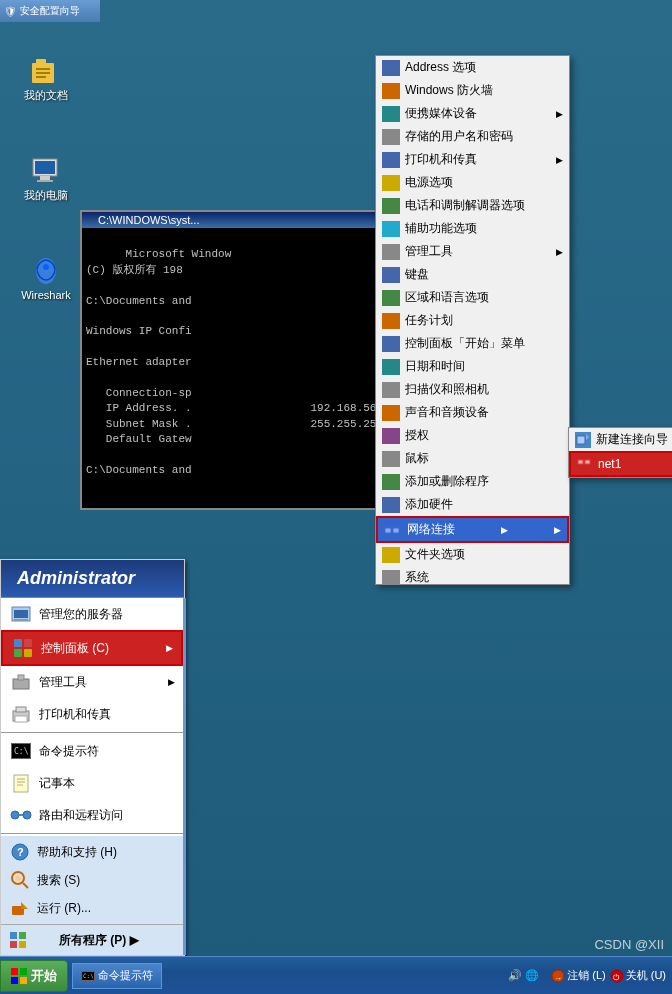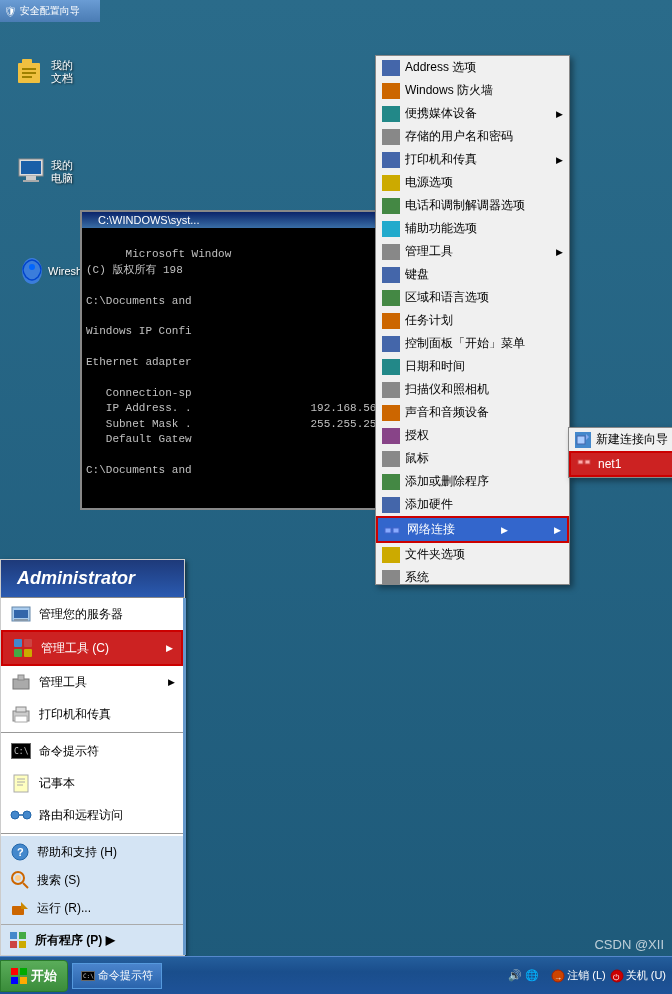--- a/index.html
+++ b/index.html
@@ -18,26 +18,26 @@
       width: 672px;
       height: 994px;
       background: linear-gradient(180deg, #2a6b8a 0%, #1e5a7a 100%);
       position: relative;
     }
 
     
     .desktop-icon {
       position: absolute;
       display: flex;
-      flex-direction: row;
+      flex-direction: column;
       align-items: center;
       width: 60px;
       cursor: pointer;
       color: white;
-      text-align: center;
+      text-align: right;
     }
     .desktop-icon .icon-img {
       width: 32px;
       height: 32px;
       margin-bottom: 2px;
     }
     .desktop-icon .icon-label {
       font-size: 11px;
       color: white;
       text-shadow: 1px 1px 2px rgba(0,0,0,0.8);
@@ -514,21 +514,21 @@
 
         <div class="start-menu-item" style="background:#cc2222;color:white;border:2px solid #cc0000;padding:4px 8px;">
           <div class="item-icon">
             <svg width="22" height="22">
               <rect x="2" y="2" width="8" height="8" fill="#4488cc" rx="1"></rect>
               <rect x="12" y="2" width="8" height="8" fill="#cc4444" rx="1"></rect>
               <rect x="2" y="12" width="8" height="8" fill="#44aa44" rx="1"></rect>
               <rect x="12" y="12" width="8" height="8" fill="#ccaa00" rx="1"></rect>
             </svg>
           </div>
-          <span>管理工具 (C)</span>
+          <span>控制面板 (C)</span>
           <span style="margin-left:auto;font-size:9px;">▶</span>
         </div>
         <div class="start-menu-item has-arrow" style="justify-content:space-between;">
           <div class="item-icon">
             <svg width="22" height="22">
               <rect x="3" y="8" width="16" height="10" fill="#aaa" stroke="#777" stroke-width="1"></rect>
               <rect x="8" y="4" width="6" height="5" fill="#bbb" stroke="#888" stroke-width="1"></rect>
             </svg>
           </div>
           <span>管理工具</span>
@@ -603,21 +603,21 @@
             <div style="width:22px;height:22px;margin-right:6px;display:flex;align-items:center;justify-content:center;">
               <svg width="20" height="20">
                 <rect x="2" y="8" width="12" height="9" fill="#cc6600" rx="1"></rect>
                 <polygon points="11,4 18,11 11,11" fill="#cc8800"></polygon>
               </svg>
             </div>
             <span>运行 (R)...</span>
           </div>
         </div>
 
-        <div style="background:#d4e4f4;padding:4px 8px;display:flex;align-items:center;border-top:1px solid #aaa;">
+        <div style="background:#d4e4f4;padding:4px 8px;display:flex;align-items:center;border-top:1px solid #aaa;gap:24px;">
           <div style="width:22px;height:22px;margin-right:4px;display:flex;align-items:center;">
             <svg width="18" height="18">
               <rect x="1" y="1" width="7" height="7" fill="#4488cc"></rect>
               <rect x="10" y="1" width="7" height="7" fill="#44aa44"></rect>
               <rect x="1" y="10" width="7" height="7" fill="#cc4444"></rect>
               <rect x="10" y="10" width="7" height="7" fill="#ccaa00"></rect>
             </svg>
           </div>
           <span style="font-size:12px;font-weight:bold;">所有程序 (P) ▶</span>
         </div>

